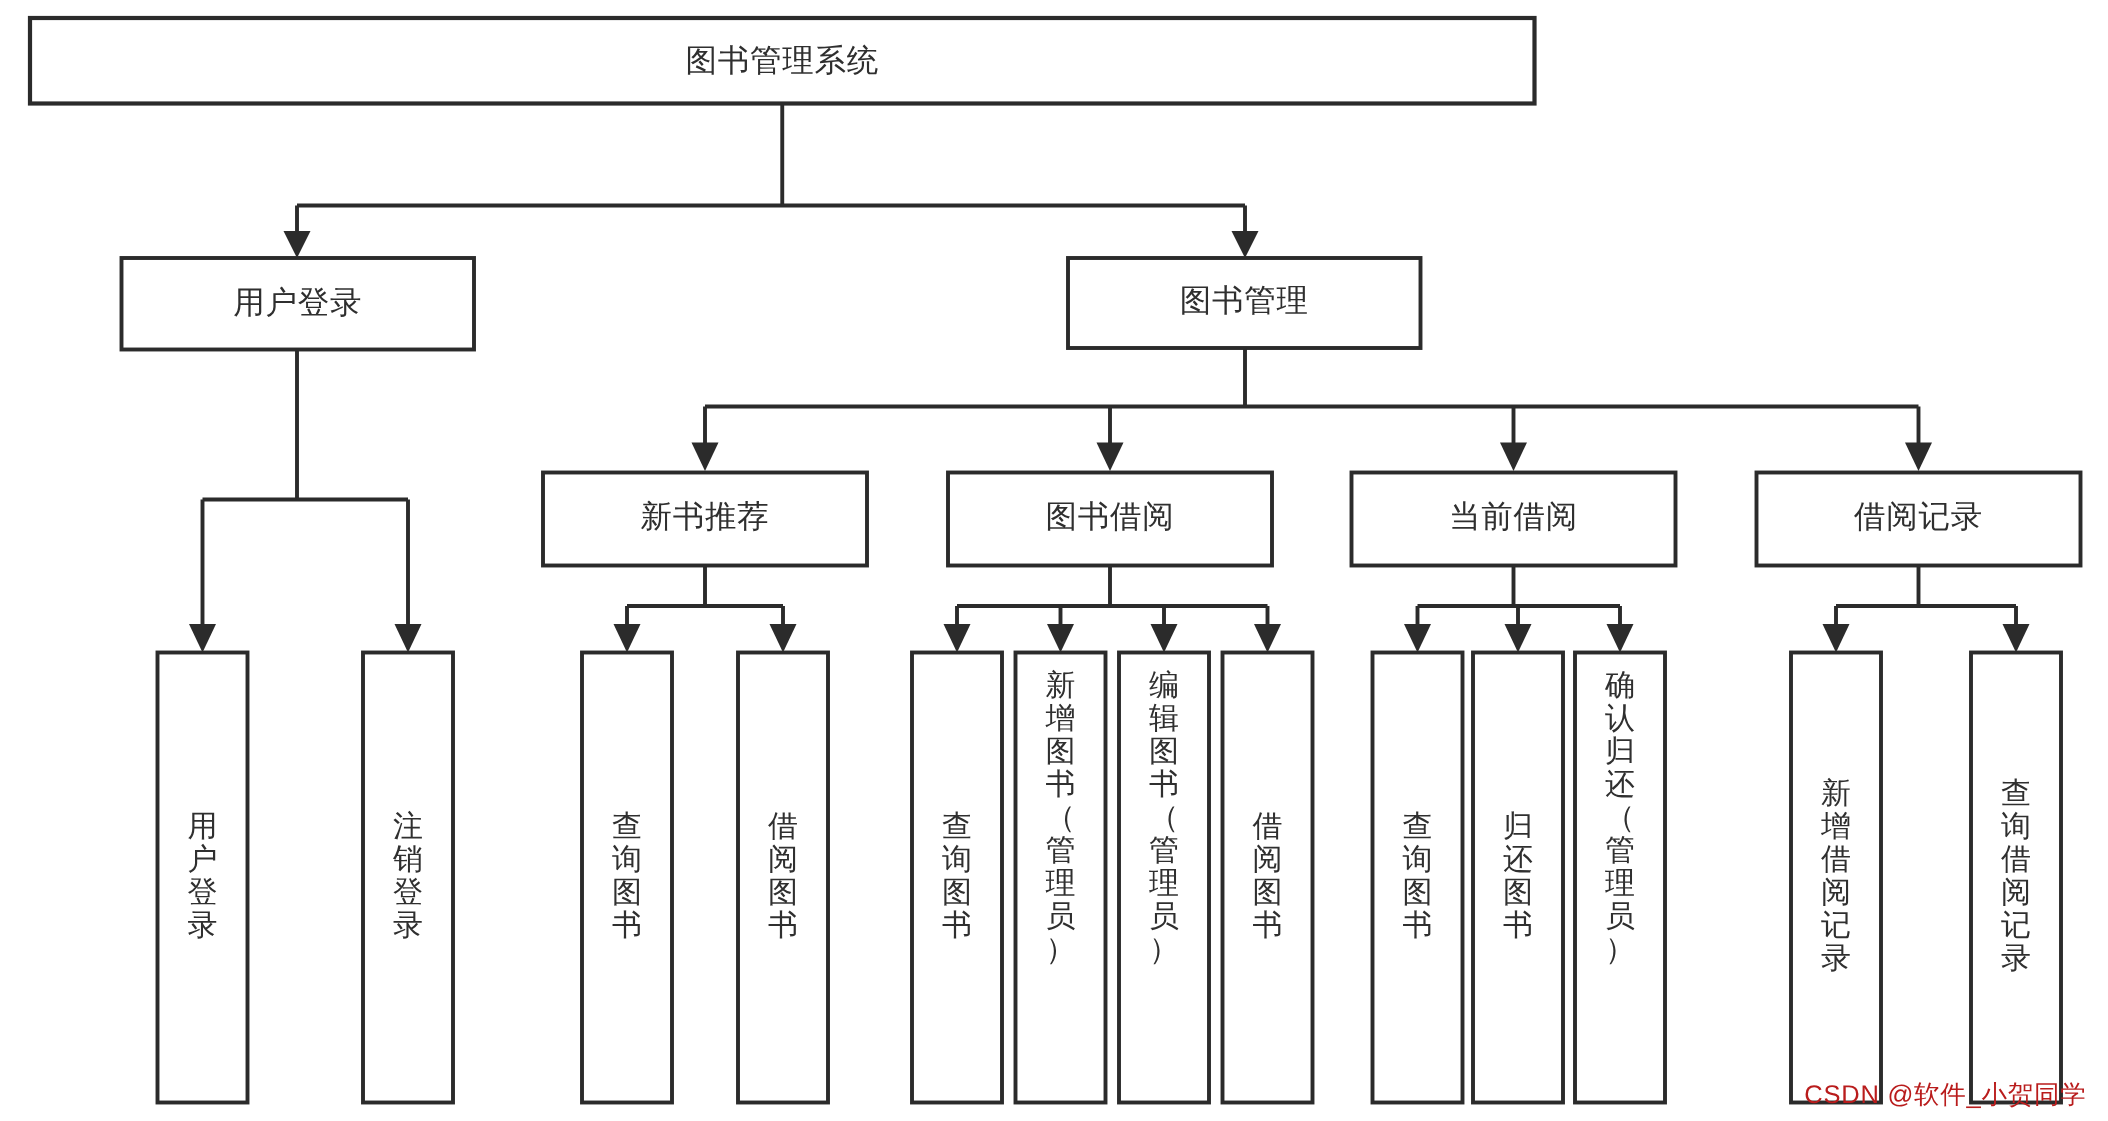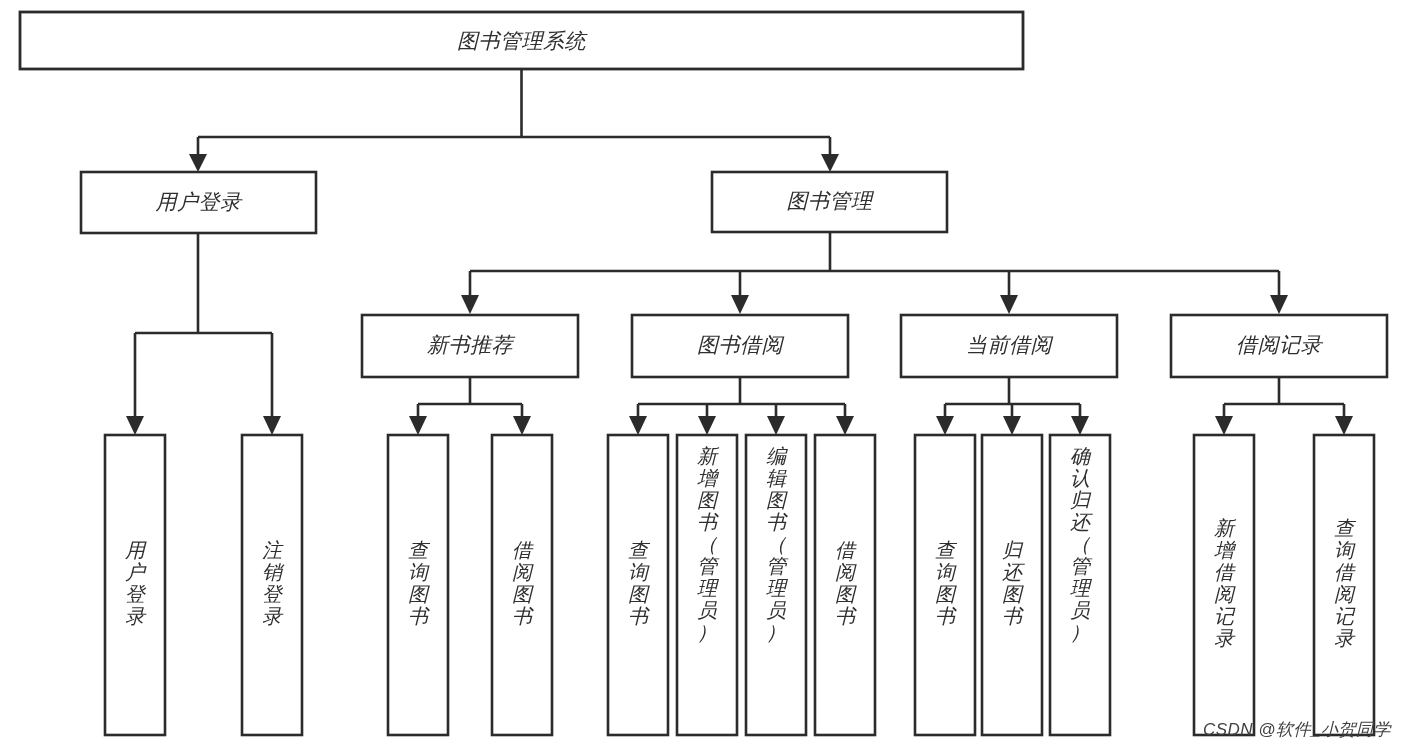--- a/index.html
+++ b/index.html
@@ -12,21 +12,20 @@
     width: 1405px;
     height: 747px;
     font-family: "Liberation Sans", "DejaVu Sans", sans-serif;
     overflow: hidden;
     position: relative;
   }
   #diagram-root {
     position: relative;
     width: 1405px;
     height: 747px;
-    font-style: italic;
   }
   svg#flowchart {
     position: absolute;
     top: 0;
     left: 0;
     width: 1405px;
     height: 747px;
     display: block;
   }
   .node-box {
@@ -58,21 +57,21 @@
   .arrow-head {
     fill: #2b2b2b;
     stroke: none;
   }
   .watermark-text {
     position: absolute;
     right: 14px;
     bottom: 6px;
     font-family: "Liberation Sans", "DejaVu Sans", sans-serif;
     font-size: 17px;
-    color: #404040;
+    color: #b91c1c;
     white-space: nowrap;
     letter-spacing: 0.5px;
     pointer-events: none;
     user-select: none;
   }
 </style>
 </head>
 <body>
 
 <div id="diagram-root">

